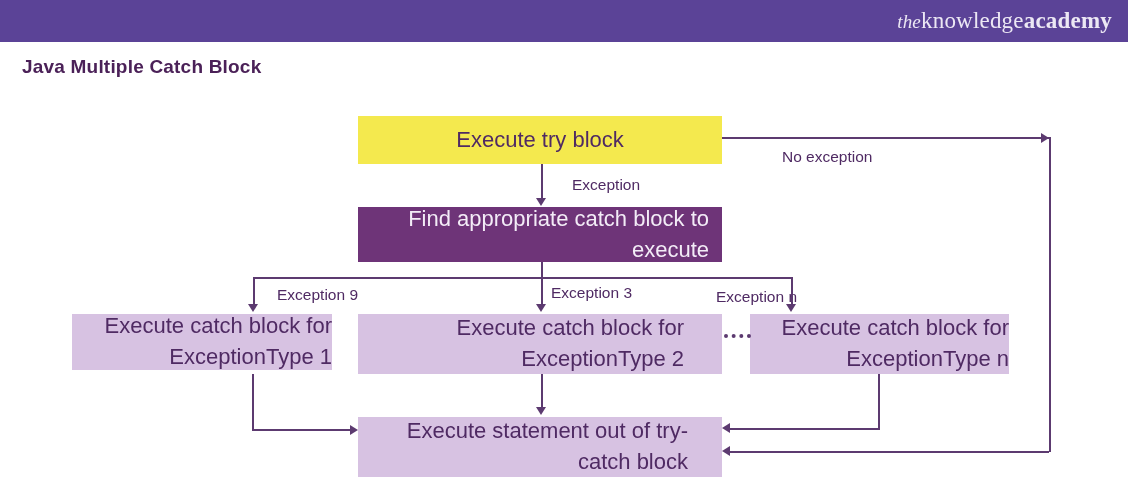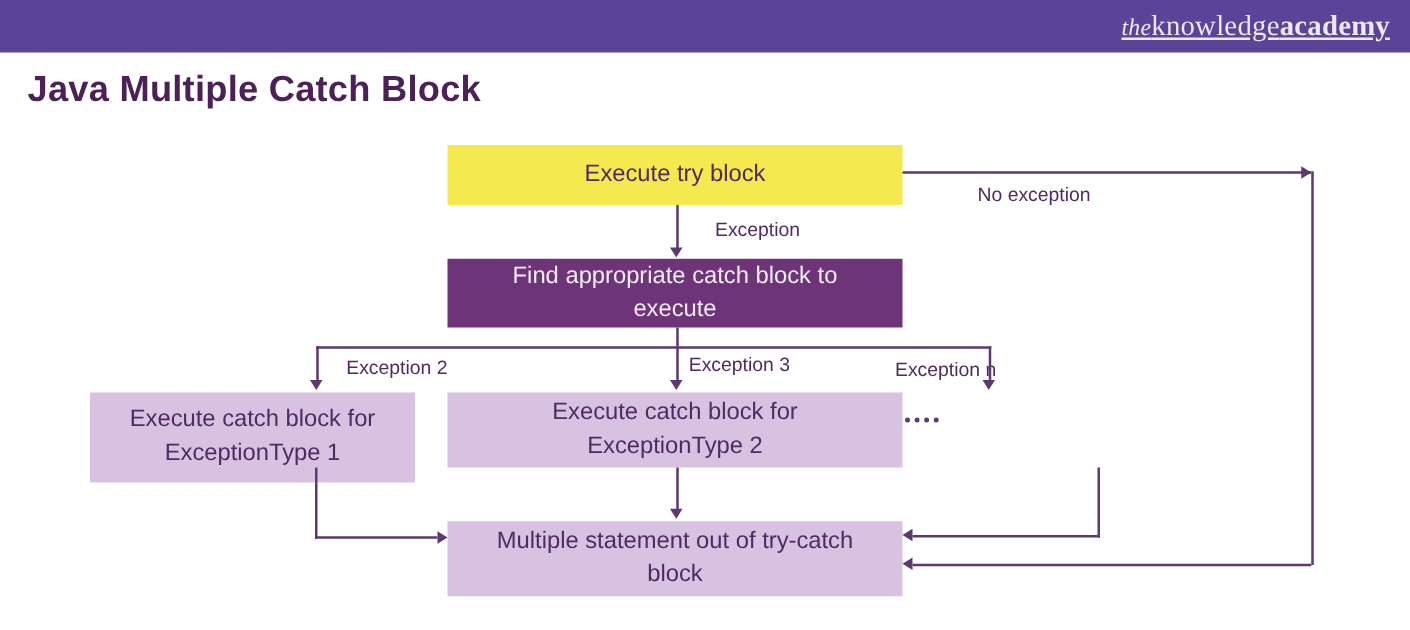--- a/index.html
+++ b/index.html
@@ -6,33 +6,33 @@
     --header-bg:#5b4397; --logo-text:#ece8f4; --title:#4b2158;
     --node-yellow:#f4e94e; --node-purple:#6e3478; --node-light:#d7c2e2;
     --text-dark:#4f2a63; --text-light:#f3ecf7; --line:#5c3a70;
   }
   *{margin:0;padding:0;box-sizing:border-box;}
   body{background:#fff;font-family:"Liberation Sans",sans-serif;}
   .stage{position:relative;width:1128px;height:504px;background:#fff;overflow:hidden;}
 
   .header-bar{position:absolute;left:0;top:0;width:1128px;height:42px;background:var(--header-bg);}
   .logo{position:absolute;right:16px;top:0;height:42px;line-height:42px;
-        font-family:"Liberation Serif",serif;font-size:23px;color:var(--logo-text);letter-spacing:.2px;text-decoration:underline;}
+        font-family:"Liberation Serif",serif;font-size:23px;color:var(--logo-text);letter-spacing:.2px;}
   .logo .the{font-style:italic;font-size:19px;}
   .logo .academy{font-weight:700;}
 
-  .page-title{position:absolute;left:22px;top:56px;font-size:29px;font-weight:700;
+  .page-title{position:absolute;left:22px;top:56px;font-size:19px;font-weight:700;
               color:var(--title);letter-spacing:.2px;}
 
   .node{position:absolute;display:flex;align-items:center;justify-content:center;
-        text-align:center;font-size:19px;line-height:1.4;color:var(--text-dark);}
+        text-align:right;font-size:22px;line-height:1.4;color:var(--text-dark);}
   .node-try{left:358px;top:116px;width:364px;height:48px;background:var(--node-yellow);}
   .node-find{left:358px;top:207px;width:364px;height:55px;background:var(--node-purple);
-             color:var(--text-light);padding:0 24px;}
-  .node-catch1{left:72px;top:314px;width:260px;height:72px;background:var(--node-light);}
+             color:var(--text-light);padding:0 13px;}
+  .node-catch1{left:72px;top:314px;width:260px;height:56px;background:var(--node-light);}
   .node-catch2{left:358px;top:314px;width:364px;height:60px;background:var(--node-light);padding:0 38px;}
   .node-catchn{left:750px;top:314px;width:259px;height:60px;background:var(--node-light);}
   .node-out{left:358px;top:417px;width:364px;height:60px;background:var(--node-light);padding:0 34px;}
 
   .edge-label{position:absolute;font-size:15.5px;color:var(--text-dark);white-space:nowrap;}
   .lbl-exception{left:572px;top:176px;}
   .lbl-no-exception{left:782px;top:148px;}
   .lbl-exception1{left:277px;top:286px;}
   .lbl-exception2{left:551px;top:284px;}
   .lbl-exceptionn{left:716px;top:288px;}
@@ -54,25 +54,26 @@
   <div class="logo">
     <span class="the">the</span><span>knowledge</span><span class="academy">academy</span>
   </div>
 
   <div class="page-title">Java Multiple Catch Block</div>
 
   <div class="node node-try">Execute try block</div>
   <div class="node node-find">Find appropriate catch block to execute</div>
   <div class="node node-catch1">Execute catch block for ExceptionType 1</div>
   <div class="node node-catch2">Execute catch block for ExceptionType 2</div>
-  <div class="node node-out">Multiple statement out of try-catch block</div>
+  <div class="node node-catchn">Execute catch block for ExceptionType n</div>
+  <div class="node node-out">Execute statement out of try-catch block</div>
 
   <div class="edge-label lbl-exception">Exception</div>
   <div class="edge-label lbl-no-exception">No exception</div>
-  <div class="edge-label lbl-exception1">Exception 2</div>
+  <div class="edge-label lbl-exception1">Exception 9</div>
   <div class="edge-label lbl-exception2">Exception 3</div>
   <div class="edge-label lbl-exceptionn">Exception n</div>
 
   <div class="vline" style="left:541px;top:164px;height:36px;"></div>
   <div class="arr arr-down" style="left:536px;top:198px;"></div>
 
   <div class="hline" style="left:722px;top:137px;width:327px;"></div>
   <div class="arr arr-right" style="left:1041px;top:133px;"></div>
   <div class="vline" style="left:1049px;top:137px;height:315px;"></div>
   <div class="hline" style="left:730px;top:451px;width:319px;"></div>

